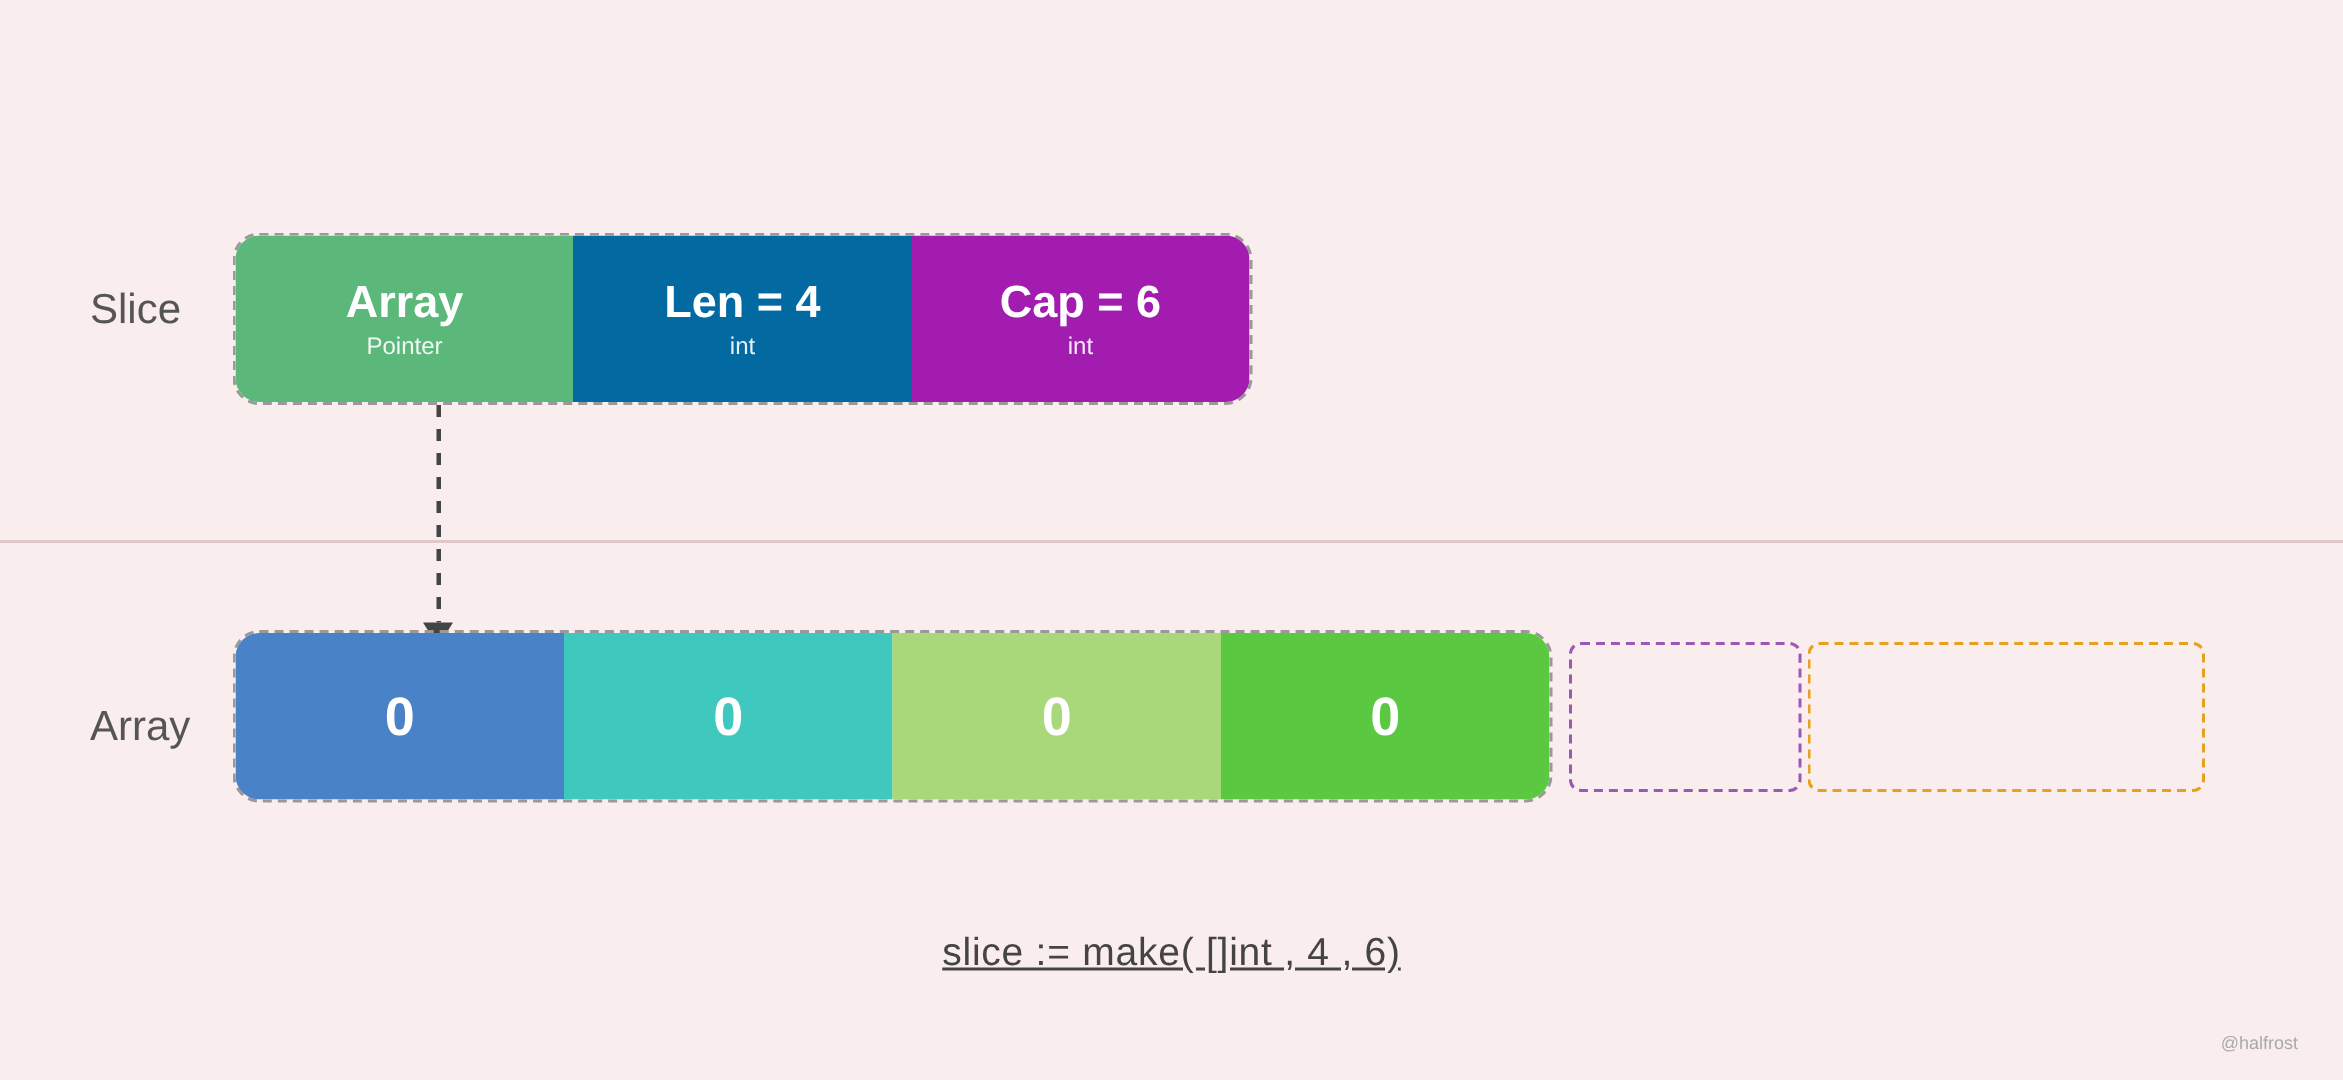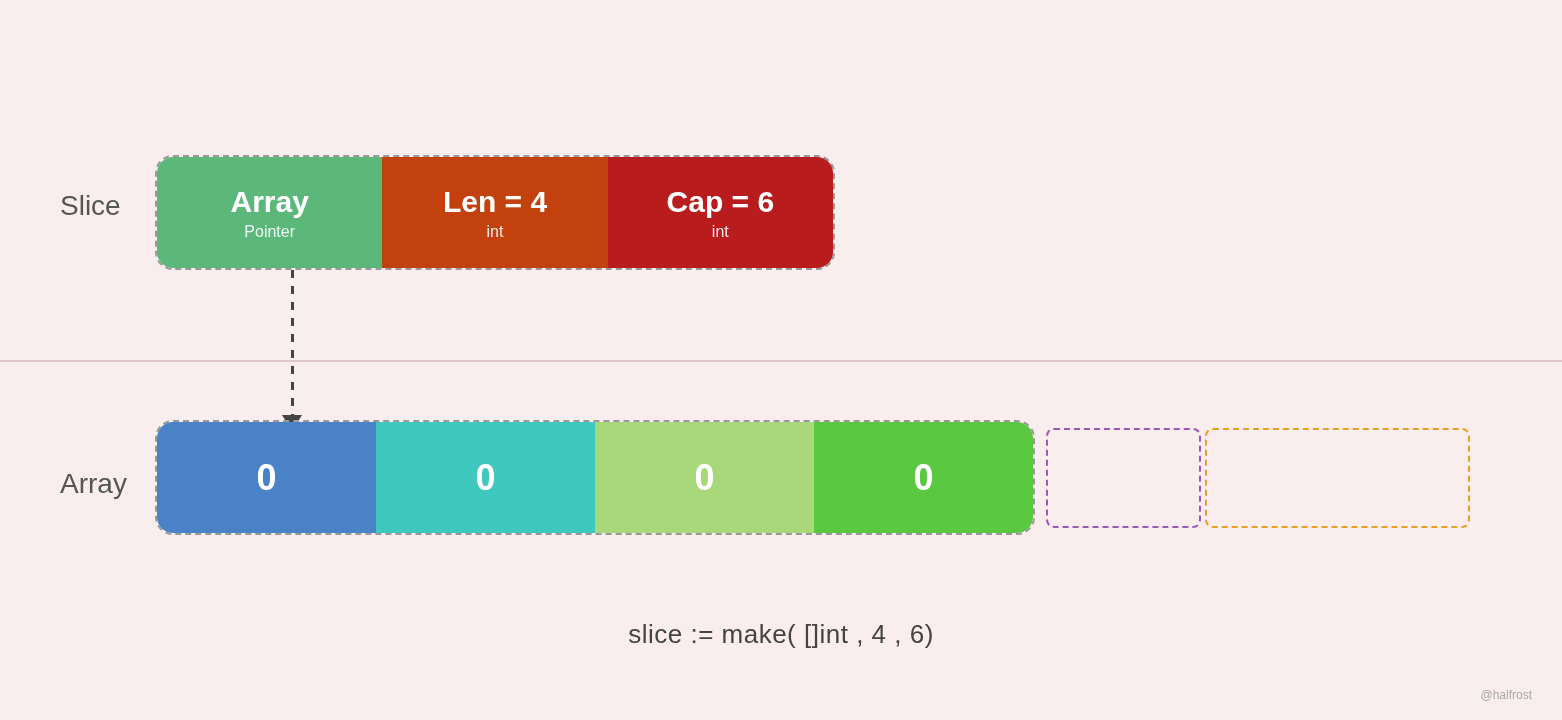--- a/index.html
+++ b/index.html
@@ -67,22 +67,22 @@
     }
 
     .slice-cell-sub {
       font-size: 16px;
       font-weight: 400;
       margin-top: 4px;
       opacity: 0.9;
     }
 
     .cell-green { background-color: #5cb87a; border-radius: 14px 0 0 14px; }
-    .cell-red { background-color: #c2410c; text-align: right; }
-    .cell-yellow { background-color: #b91c1c; border-radius: 0 14px 14px 0; }
+    .cell-red { background-color: #0369a1; text-align: right; }
+    .cell-yellow { background-color: #a21caf; border-radius: 0 14px 14px 0; }
 
     
     .array-label {
       position: absolute;
       top: 468px;
       left: 60px;
       font-size: 28px;
       color: #555;
       font-weight: 400;
     }
@@ -174,20 +174,21 @@
     .code-line {
       position: absolute;
       bottom: 70px;
       left: 50%;
       transform: translateX(-50%);
       font-size: 26px;
       color: #444;
       font-weight: 500;
       white-space: nowrap;
       letter-spacing: 0.5px;
+      text-decoration: underline;
     }
 
     
     .watermark {
       position: absolute;
       bottom: 18px;
       right: 30px;
       font-size: 12px;
       color: #aaa;
     }

